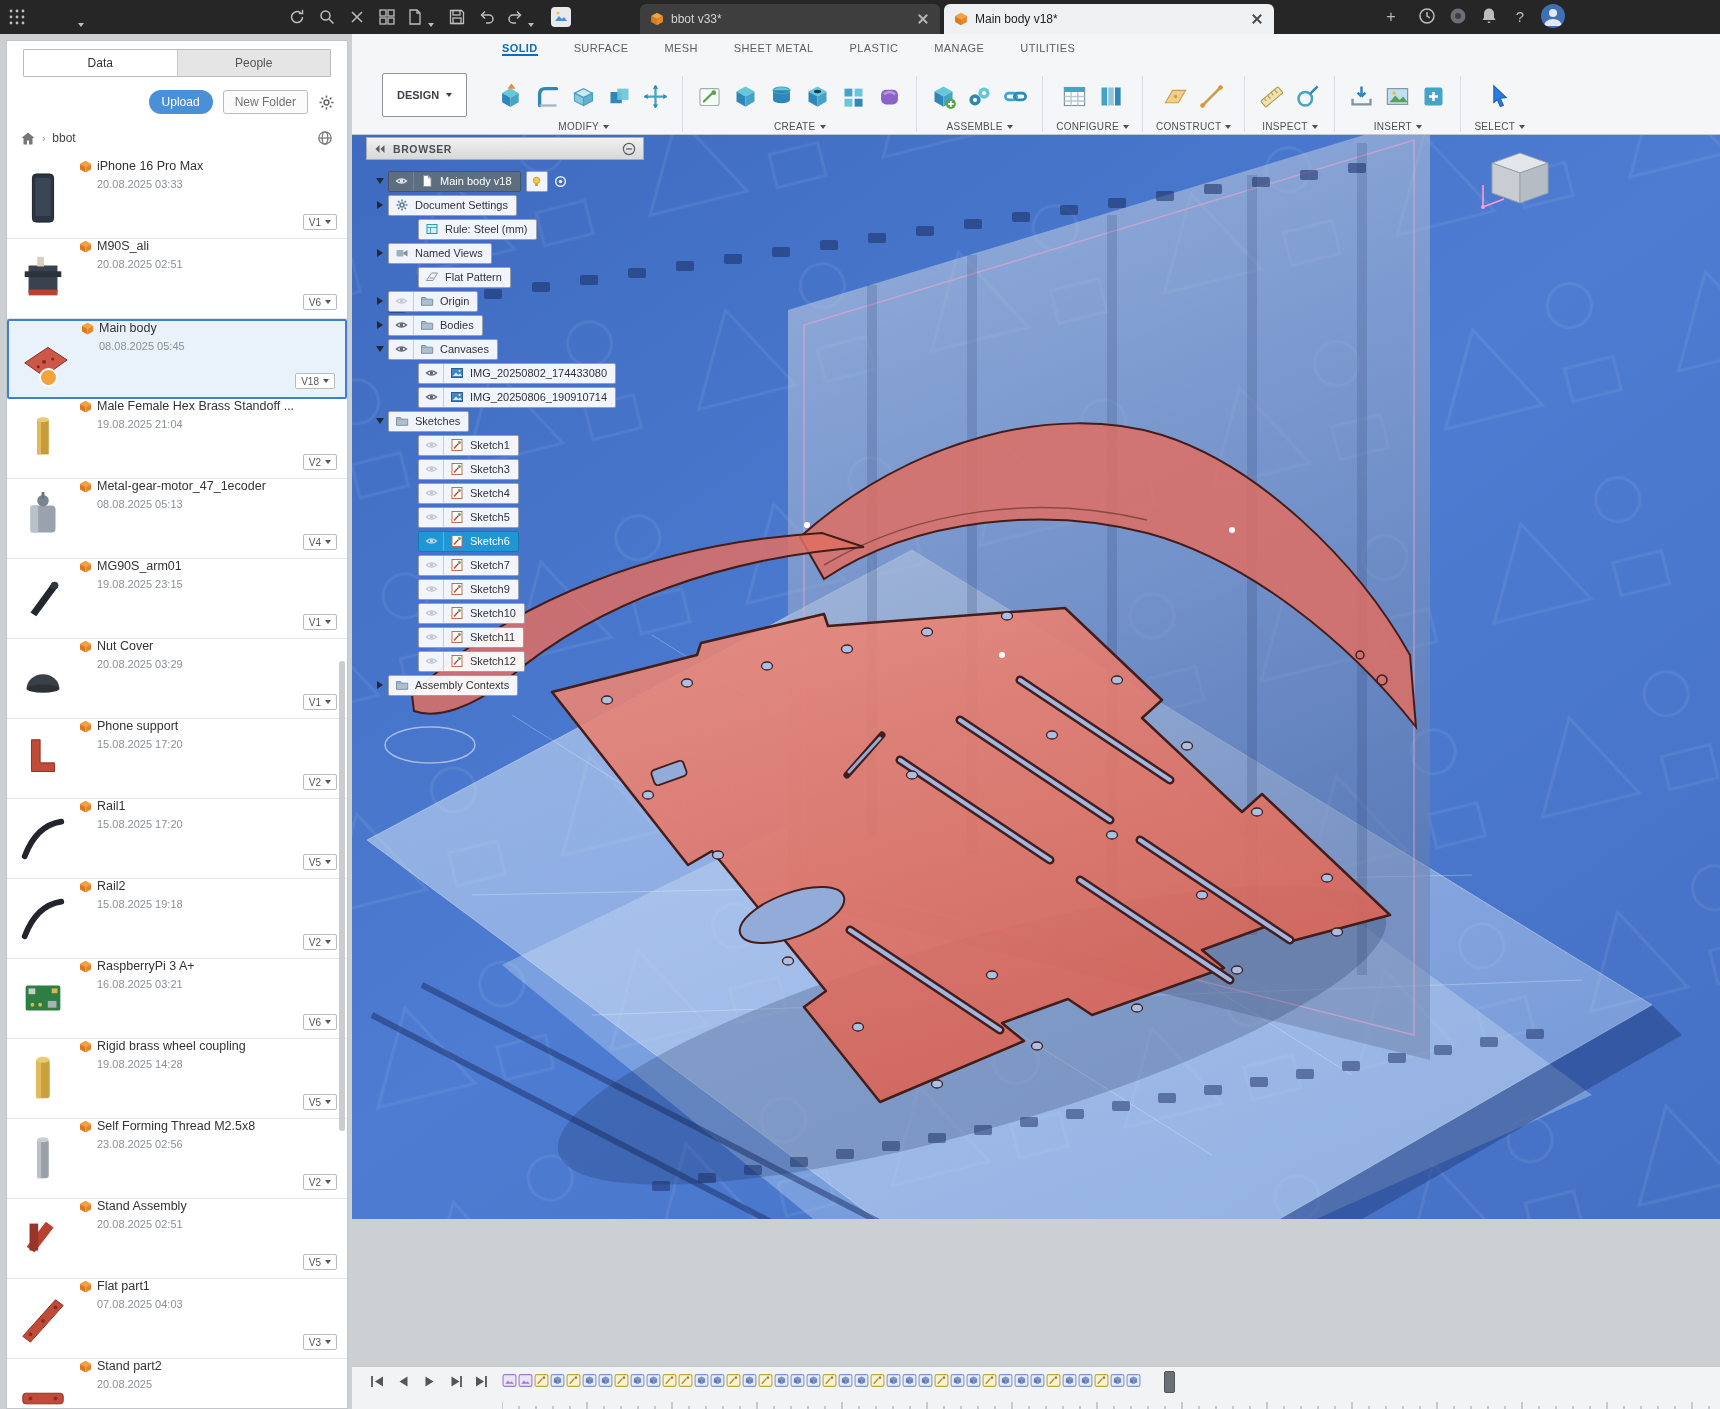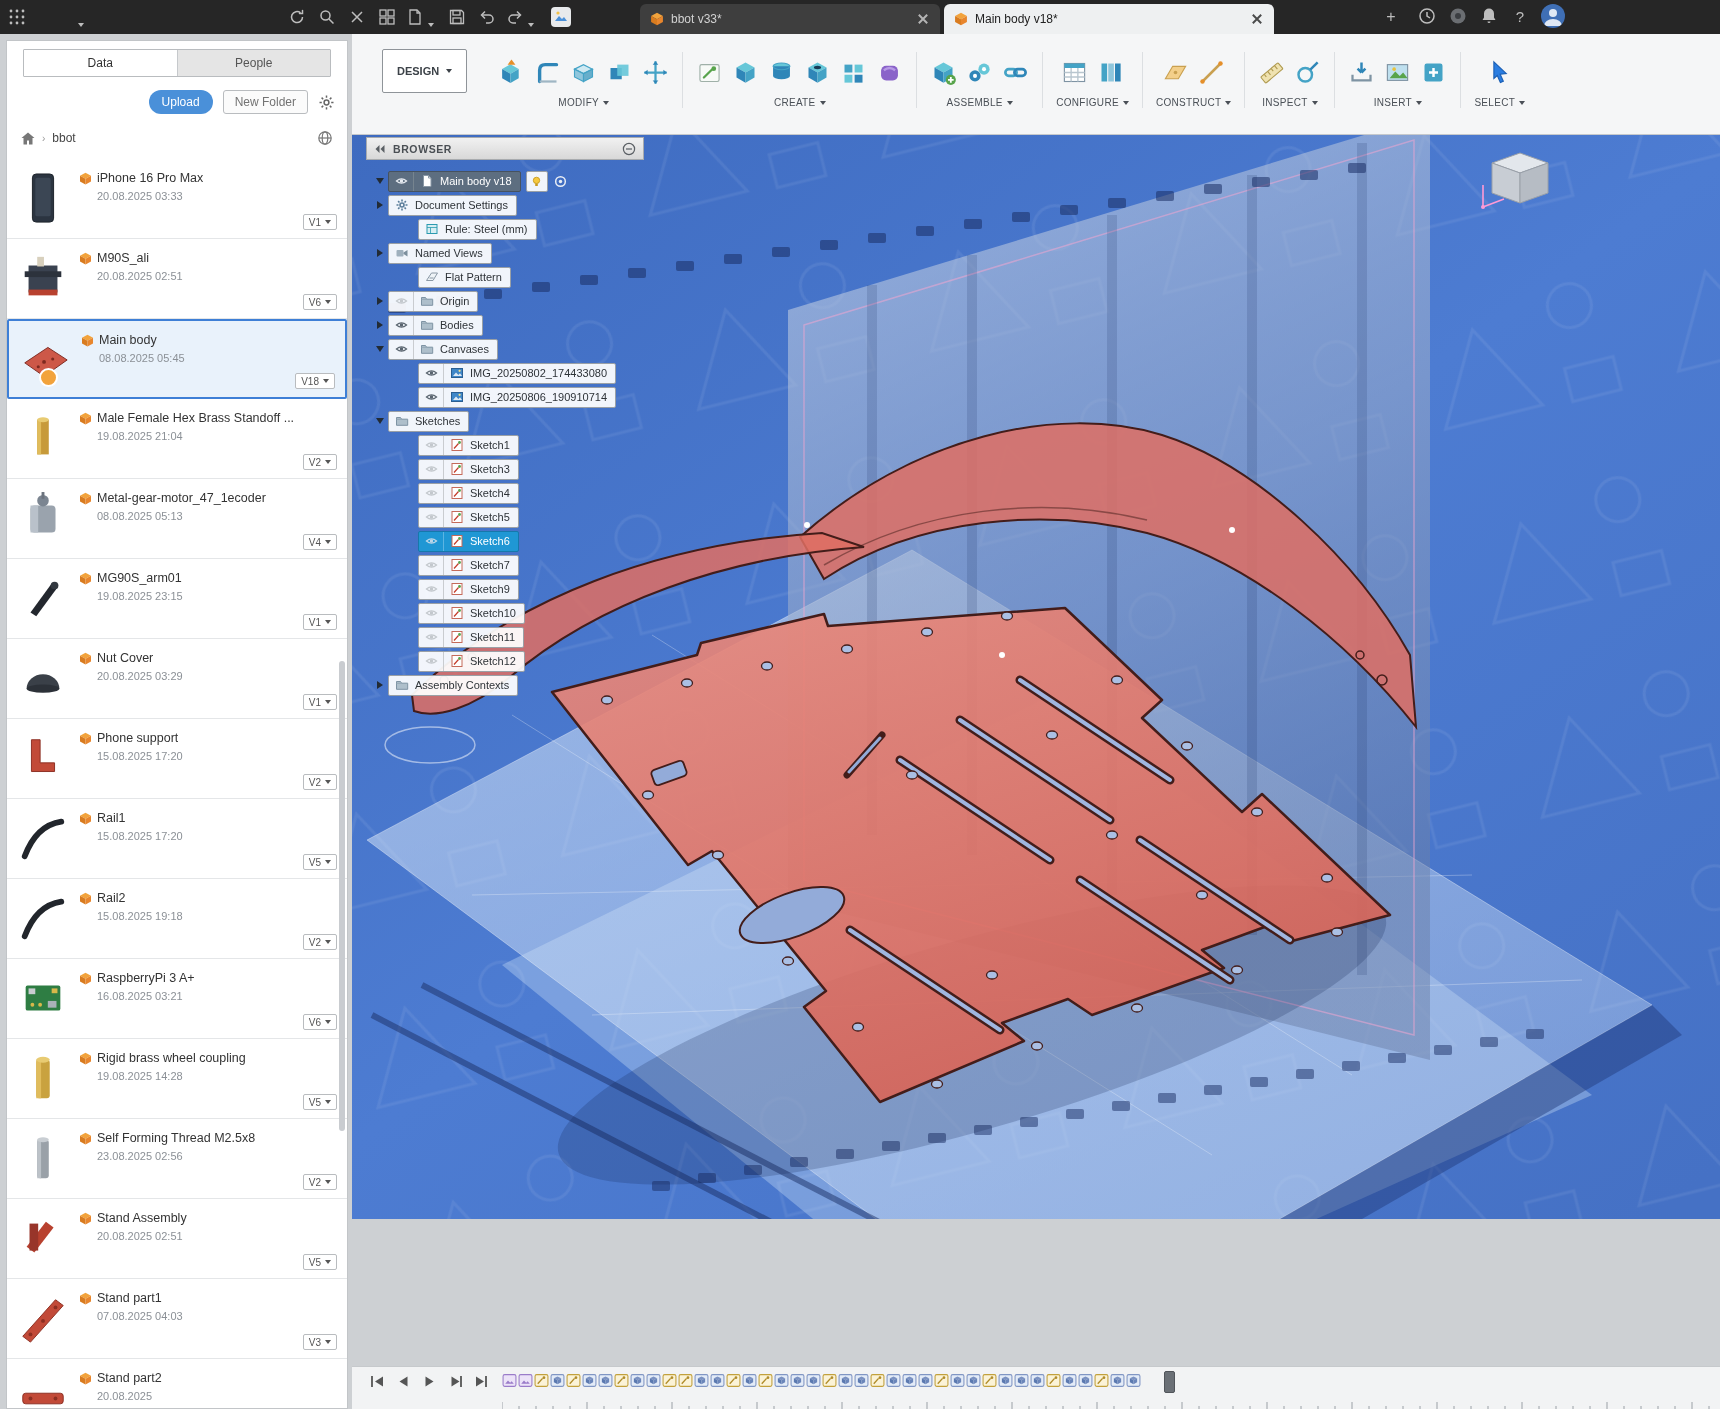--- a/index.html
+++ b/index.html
@@ -37,21 +37,21 @@
   .gear-btn{width:17px;height:17px;color:#666}
   .dp-crumb{display:flex;align-items:center;margin:16px 14px 0;font-size:12px;color:#444;gap:7px}
   .crumb-sep{color:#999;font-size:10px}
   .web-btn{margin-left:auto;width:16px;height:16px;color:#777}
   .dp-list{position:absolute;left:0;right:0;top:118px;bottom:0;overflow:hidden}
   .dp-item{height:80px;border-bottom:1px solid #e4e6e8;display:flex;align-items:center;
            padding:0 10px;position:relative;box-sizing:border-box;background:#fff}
   .dp-item.selected{border:2px solid #3e7fd6;background:#e9f2fb;border-radius:2px}
   .dp-thumb{width:52px;height:64px;flex:0 0 52px}
   .dp-thumb svg{width:52px;height:64px}
-  .dp-meta{margin-left:10px;flex:1;min-width:0;align-self:flex-start;margin-top:12px}
+  .dp-meta{margin-left:10px;flex:1;min-width:0;align-self:flex-start;margin-top:0}
   .dp-nameline{display:flex;align-items:center;gap:5px}
   .cube-orange{width:13px;height:13px}
   .dp-name{font-size:12.5px;color:#333;white-space:nowrap;overflow:hidden;text-overflow:ellipsis;max-width:205px}
   .dp-date{font-size:11px;color:#8b9096;margin-top:5px;margin-left:18px}
   .dp-ver{position:absolute;right:10px;bottom:8px;border:1px solid #b9bcbf;border-radius:2px;background:#fff;
           font-size:10px;color:#555;padding:1.5px 5px;display:flex;gap:4px;align-items:center}
   .dp-badge{position:absolute;left:30px;bottom:10px;width:15px;height:15px;border-radius:50%;
             background:#f2a33c;border:2px solid #fff;box-sizing:content-box}
   .dp-scroll{position:absolute;right:2px;top:620px;width:6px;height:470px;background:#c9ccd0;border-radius:3px}
 
@@ -634,21 +634,21 @@
           </svg></div>
     <div class="dp-meta">
       <div class="dp-nameline">
         <span class="ic cube-orange">
               <svg viewBox="0 0 13 13">
                 <path d="M6.5 0.8 L12 3.8 L6.5 6.8 L1 3.8 Z" fill="#f2a33c"></path>
                 <path d="M1 3.8 L6.5 6.8 V12.4 L1 9.4 Z" fill="#d97c1f"></path>
                 <path d="M12 3.8 L6.5 6.8 V12.4 L12 9.4 Z" fill="#e8862d"></path>
               </svg>
             </span>
-        <span class="dp-name">Stand part1</span>
+        <span class="dp-name">Flat part1</span>
       </div>
       <div class="dp-date">07.08.2025 04:03</div>
     </div>
     <div class="dp-ver">
       <span class="dp-ver-t">V3</span>
       <span class="caret"></span>
     </div>
   </div>
       <div class="dp-item">
     <div class="dp-thumb"><svg viewBox="0 0 54 64">
@@ -669,20 +669,29 @@
       </div>
       <div class="dp-date">20.08.2025</div>
     </div>
 
   </div>
     </div>
   <div class="dp-scroll"></div>
 </aside>
 
 <section class="ribbon">
+  <div class="rtabs" id="ribbon-tabs">
+      <span class="rtab active">SOLID</span>
+      <span class="rtab">SURFACE</span>
+      <span class="rtab">MESH</span>
+      <span class="rtab">SHEET METAL</span>
+      <span class="rtab">PLASTIC</span>
+      <span class="rtab">MANAGE</span>
+      <span class="rtab">UTILITIES</span>
+    </div>
   <div class="rbody">
     <div class="design-btn">
       <span>DESIGN</span>
       <span class="caret"></span>
     </div>
     <div id="ribbon-groups" style="display:flex">
         <div class="rg">
     <div class="rg-icons">
             <span class="ic ic-tool">
               <svg viewBox="0 0 24 24">

